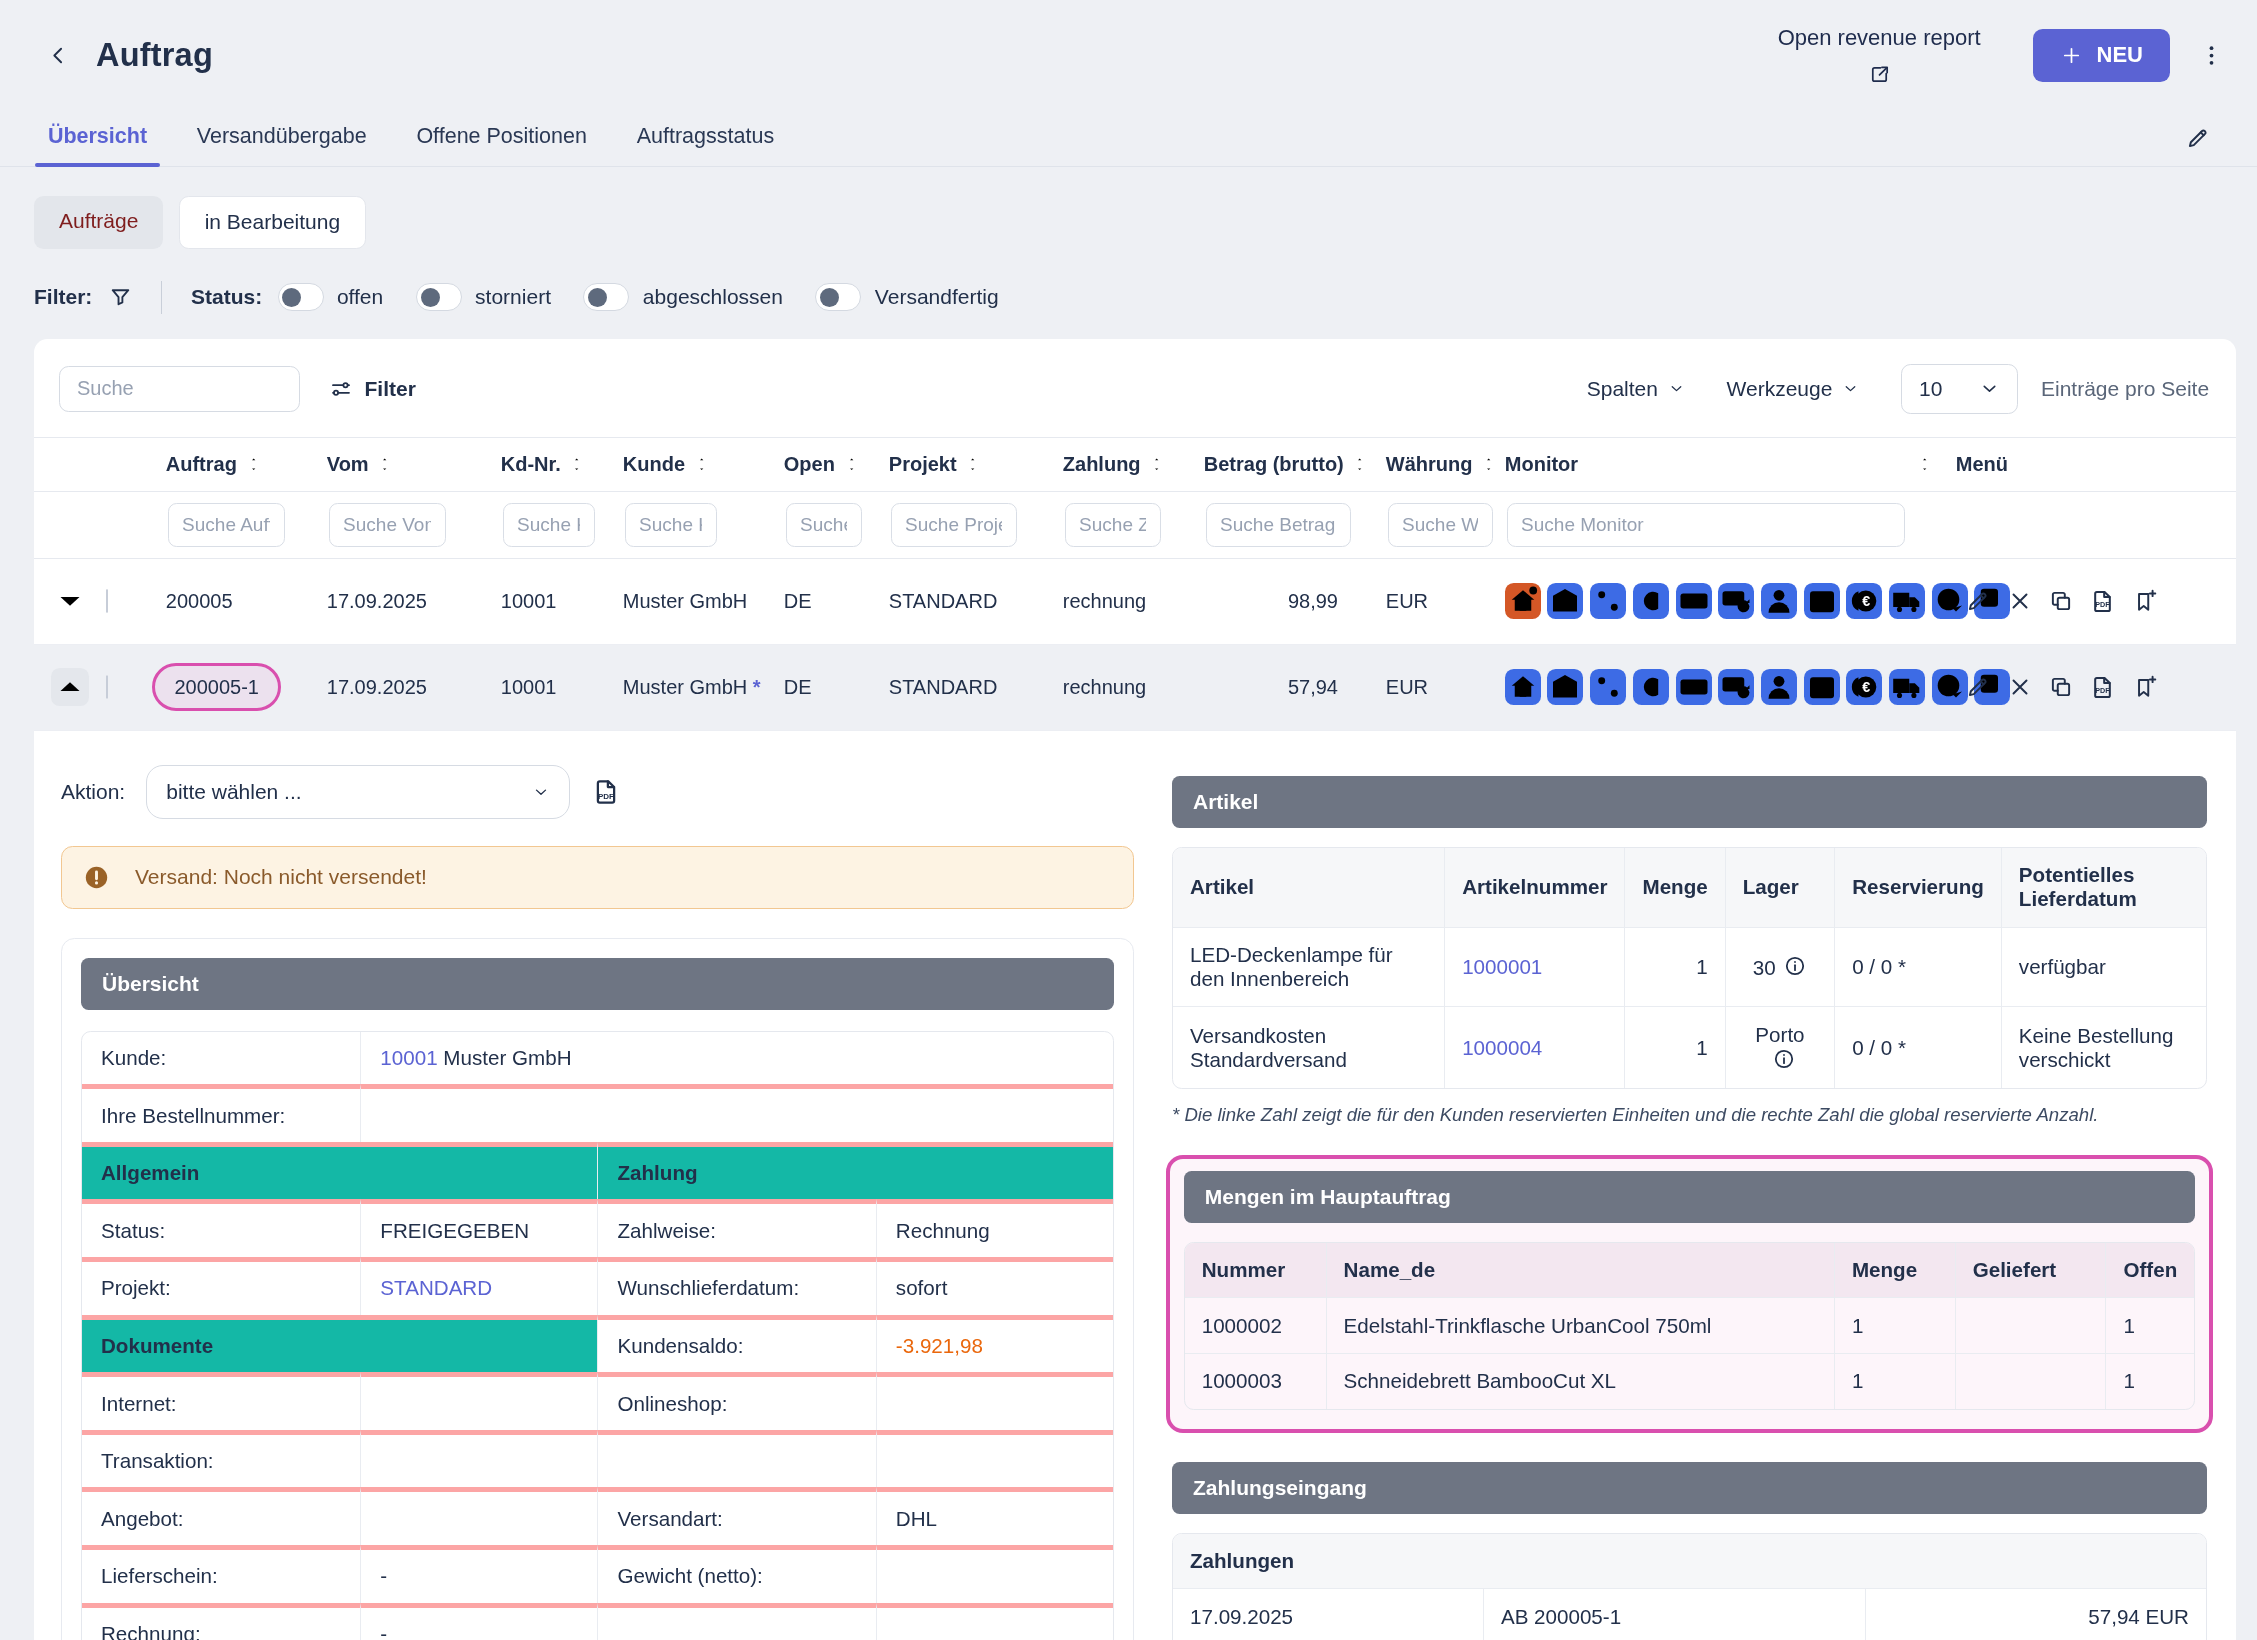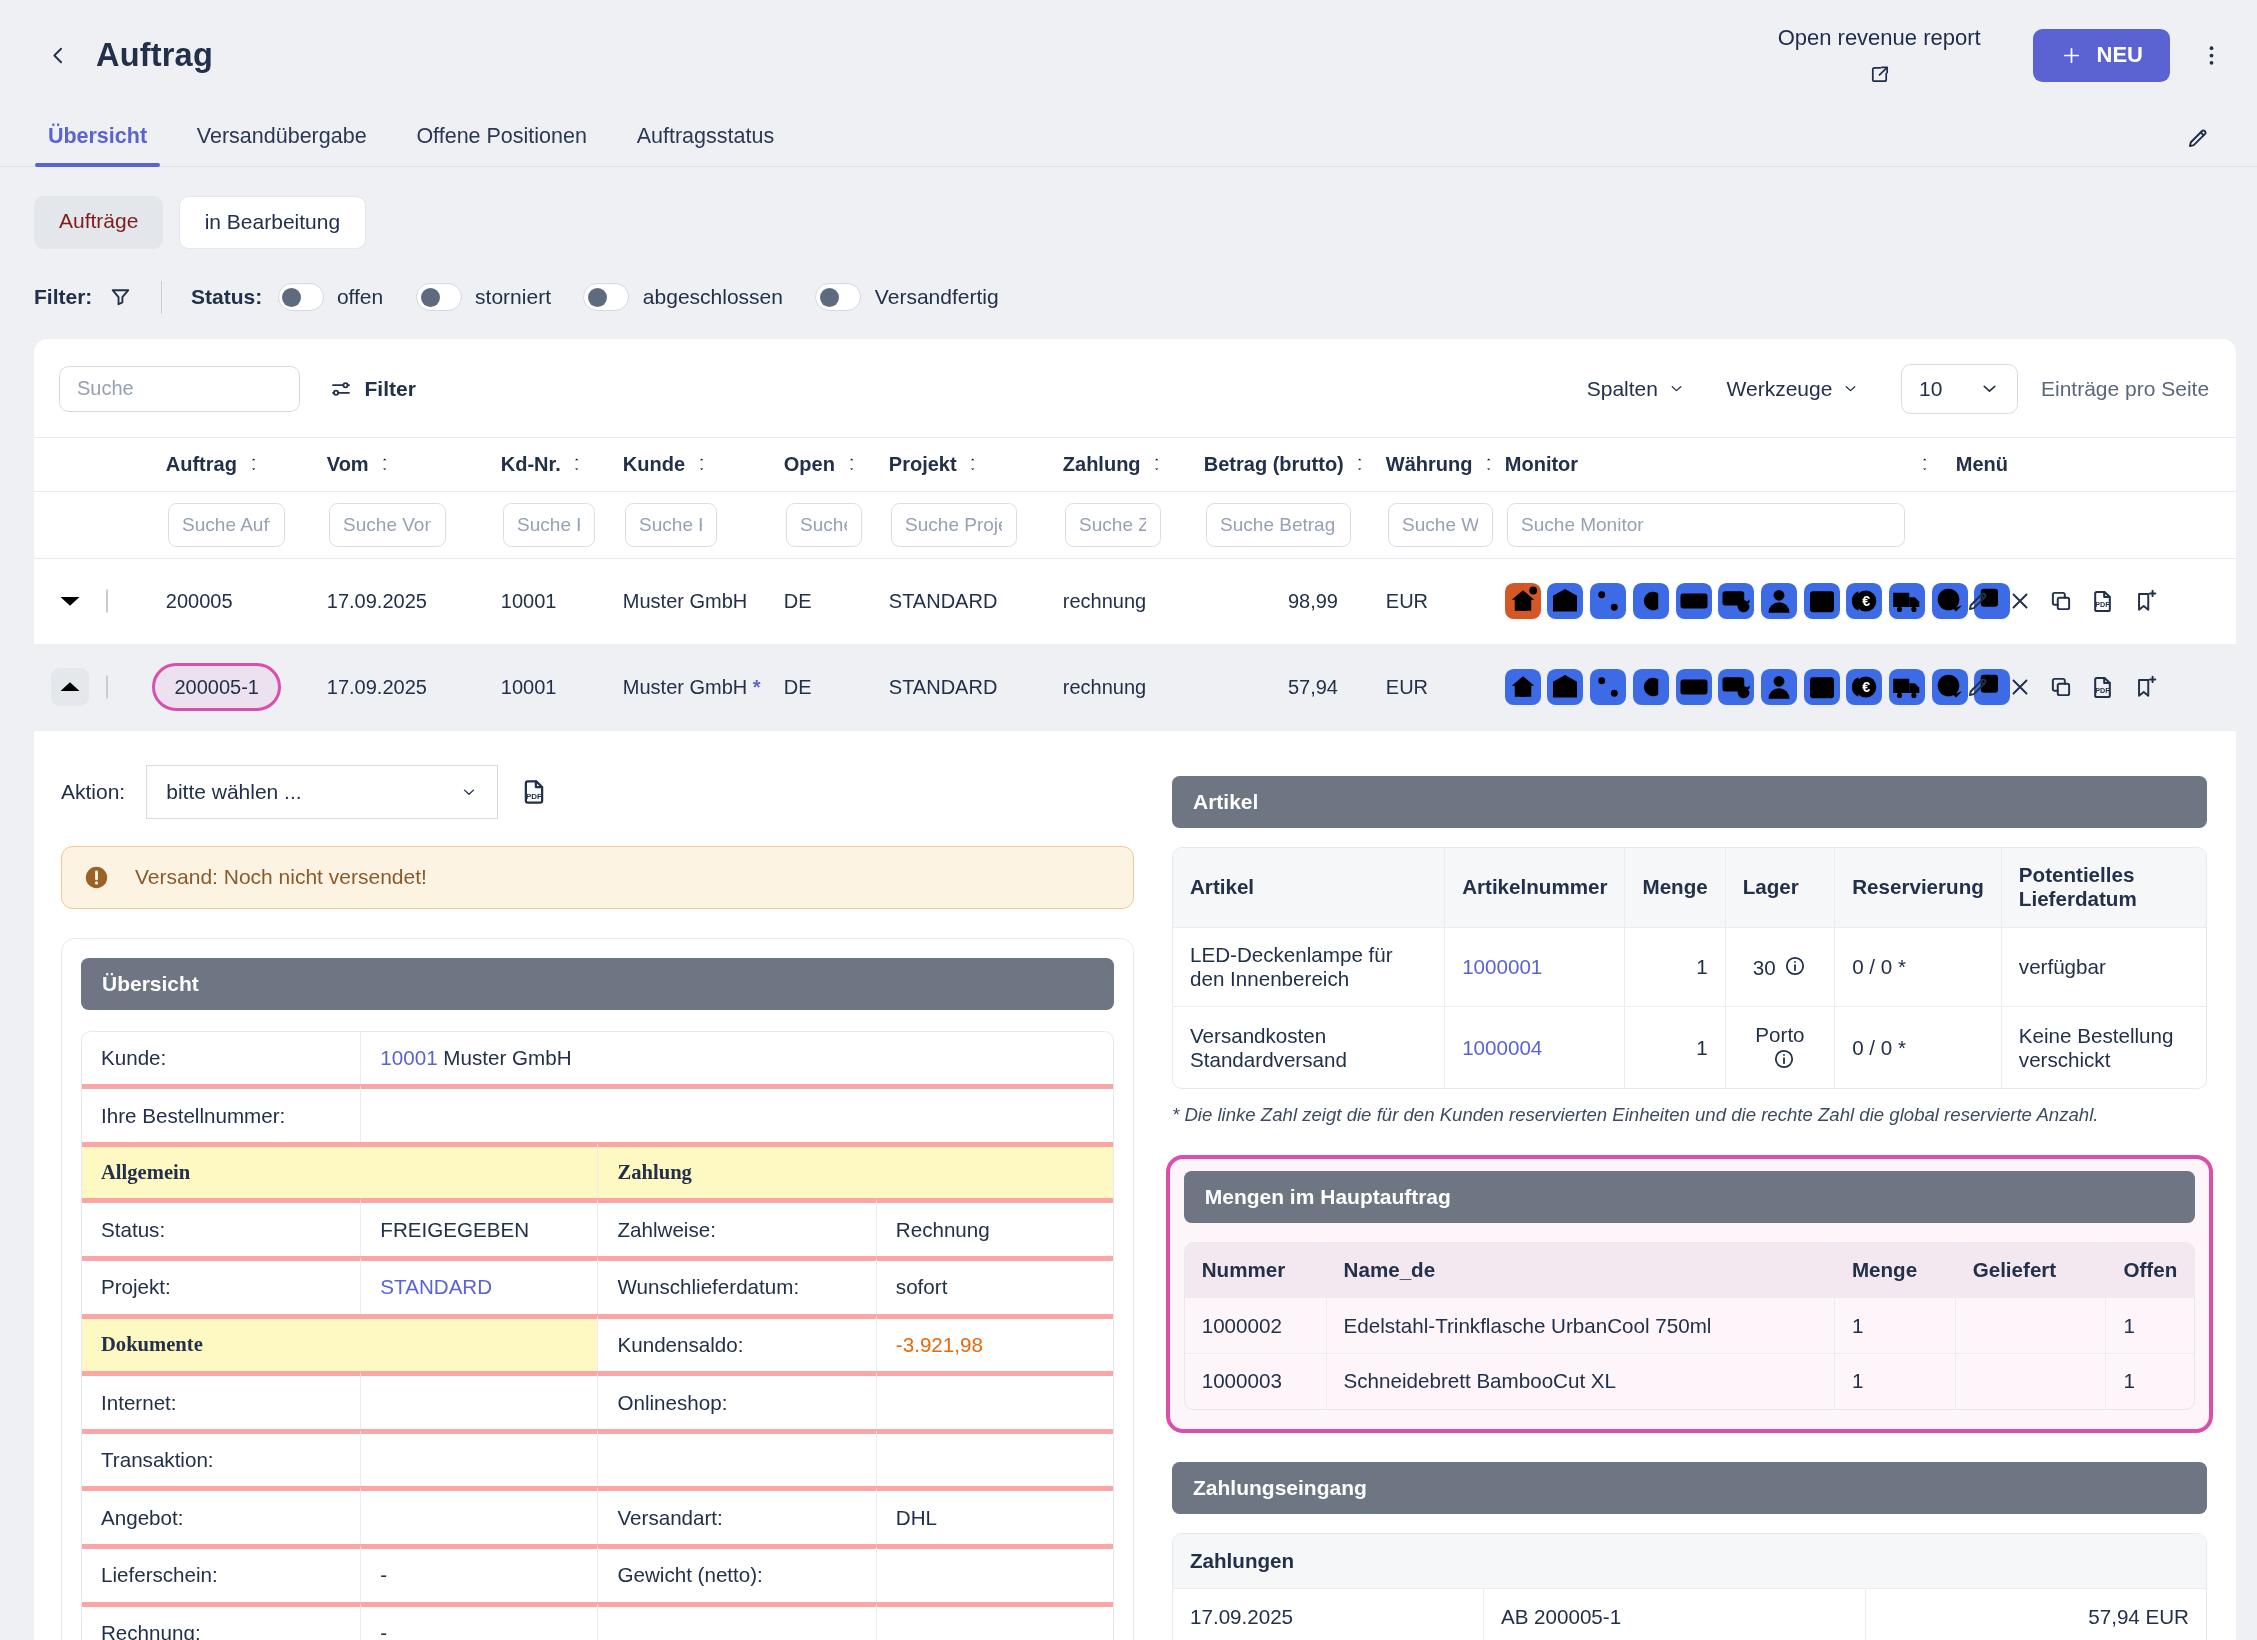--- a/index.html
+++ b/index.html
@@ -89,36 +89,36 @@
   .tile { width:36px; height:36px; border-radius:8.6px; background:#3d6be5; color:#fff; display:flex; align-items:center; justify-content:center; font-size:25px; flex:0 0 auto; }
   .tile svg { stroke-width:1.6; }
   .tile.orange { background:#d45726; }
   .menu-icons { display:flex; gap:15.3px; font-size:26px; color:#22304a; padding-left:9.6px; }
   .menu-icons .ic { cursor:pointer; }
 
   
   .detail { display:grid; grid-template-columns:1073px 1fr; gap:38px; padding:34px 29px 38px 27px; }
   .aktionrow { display:flex; align-items:center; gap:21px; }
   .aktionrow .alabel { font-size:21px; }
-  .fake-select { width:352px; height:54px; border:1px solid #d6dbe3; border-radius:0; background:#fff; display:flex;
+  .fake-select { width:424px; height:54px; border:1px solid #d6dbe3; border-radius:17px; background:#fff; display:flex;
     align-items:center; justify-content:space-between; padding:0 19px; font-size:21px; cursor:pointer; }
   .fake-select .ic { font-size:18px; }
   .pdfbtn { font-size:29px; cursor:pointer; color:#22304a; }
   .alertbox { margin-top:27px; background:#fdf3e3; border:1.4px solid #f2c791; border-radius:11.5px; display:flex; align-items:center;
     gap:25px; padding:17px 21px; color:#8a5a2b; font-size:21px; }
   .alertbox .ic { font-size:27px; color:#9a6227; }
 
   .card { margin-top:29px; background:#fff; border:1px solid #e7eaf0; border-radius:13.4px; padding:19px; }
   .panelhdr { background:#6e7583; color:#fff; font-weight:700; font-size:21px; border-radius:7.6px; height:52px;
     display:flex; align-items:center; padding:0 21px; }
   .dtable { width:100%; border:1px solid #e5e8ee; border-radius:9.6px; border-collapse:separate; border-spacing:0; margin-top:21px; overflow:hidden; }
   .dtable td, .dtable th { padding:14.3px 19px; font-size:20.6px; font-weight:400; text-align:left; vertical-align:middle; border-top:5px solid #fca5a5; }
   .dtable tr:first-child td, .dtable tr:first-child th { border-top:none; }
   .dtable .bl { border-left:1px solid #e9ecf1; }
-  .sechdr { background:#fef9c3; font-weight:700 !important;font-family:Liberation Serif, serif; }
+  .sechdr { background:#14b8a6; font-weight:700 !important; }
   .link { color:#5b63d3; cursor:pointer; }
   .neg { color:#ea670c; }
   .rightcol { padding-top:11.5px; }
   .panel { margin-bottom:29px; }
   .rt { width:100%; border:1px solid #e5e8ee; border-radius:9.6px; border-collapse:separate; border-spacing:0; margin-top:19px; overflow:hidden; background:#fff; }
   .rt th { background:#f6f7f9; font-weight:700; text-align:left; padding:15.3px 17px; font-size:20.6px; border-left:1px solid #e9ecf1; }
   .rt td { padding:15.3px 17px; font-size:20.6px; border-top:1px solid #e9ecf1; border-left:1px solid #e9ecf1; vertical-align:middle; }
   .rt th:first-child, .rt td:first-child { border-left:none; }
   .footnote { font-style:italic; color:#3c4a62; font-size:18.6px; margin-top:15.3px; }
   .hlwrap { border:4.8px solid #d94fae; border-radius:17px; background:rgba(217,79,174,.06); padding:11.5px 13.4px 15.3px; margin:0 -5.7px 29px; }

